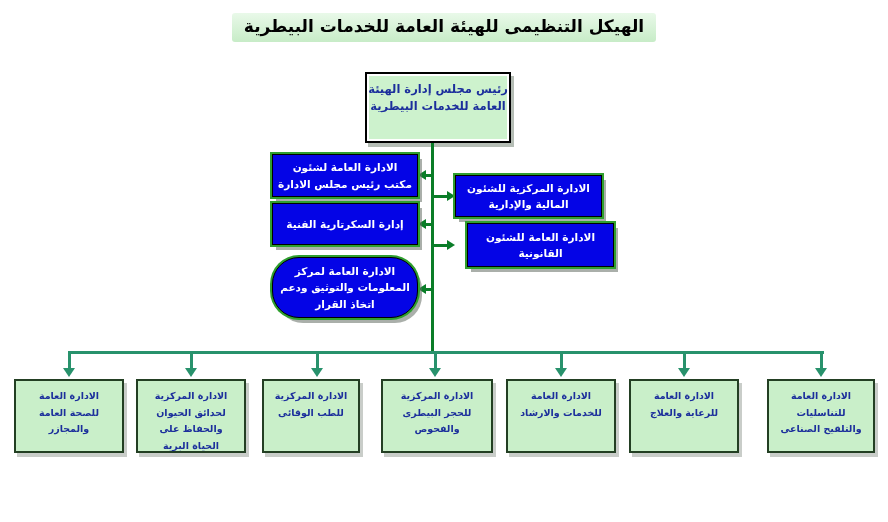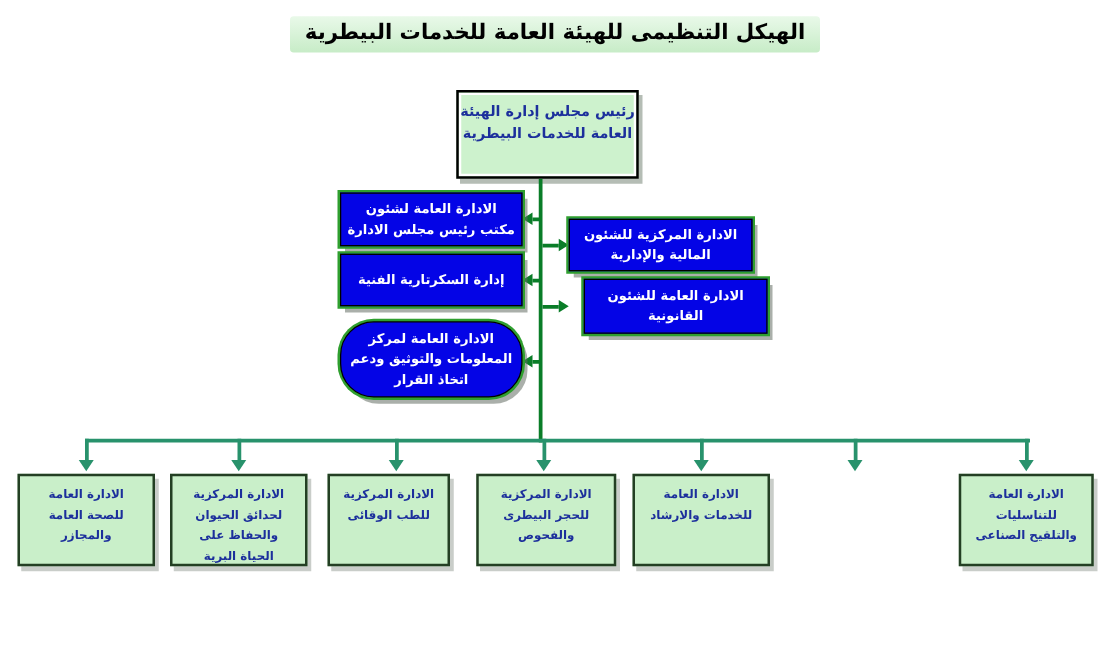--- a/index.html
+++ b/index.html
@@ -98,15 +98,16 @@
   <div class="tealline" style="left:683px;top:351px;width:3px;height:18px;"></div>
   <div class="arrow-s" style="left:678px;top:368px;"></div>
   <div class="tealline" style="left:820px;top:351px;width:3px;height:18px;"></div>
   <div class="arrow-s" style="left:815px;top:368px;"></div>
 
   <div class="box greenbox b1">الادارة العامة للصحة العامة والمجازر</div>
   <div class="box greenbox b2">الادارة المركزية لحدائق الحيوان والحفاظ على الحياة البرية</div>
   <div class="box greenbox b3">الادارة المركزية للطب الوقائى</div>
   <div class="box greenbox b4">الادارة المركزية للحجر البيطرى والفحوص</div>
   <div class="box greenbox b5">الادارة العامة للخدمات والارشاد</div>
+  <div class="box greenbox b6">الادارة العامة للرعاية والعلاج</div>
   <div class="box greenbox b7">الادارة العامة للتناسليات والتلقيح الصناعى</div>
 
 </div>
 
 </body></html>

